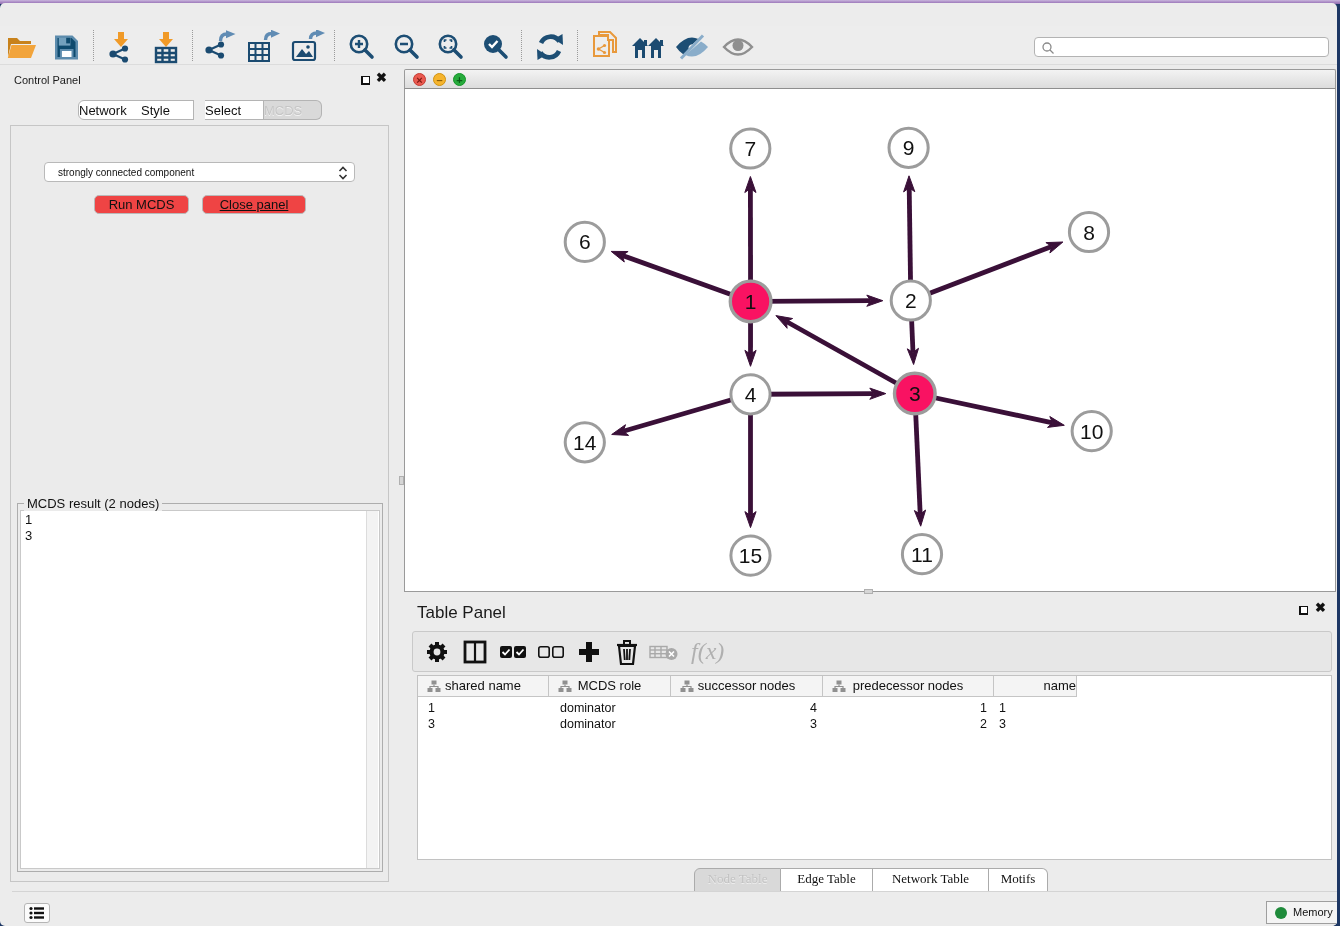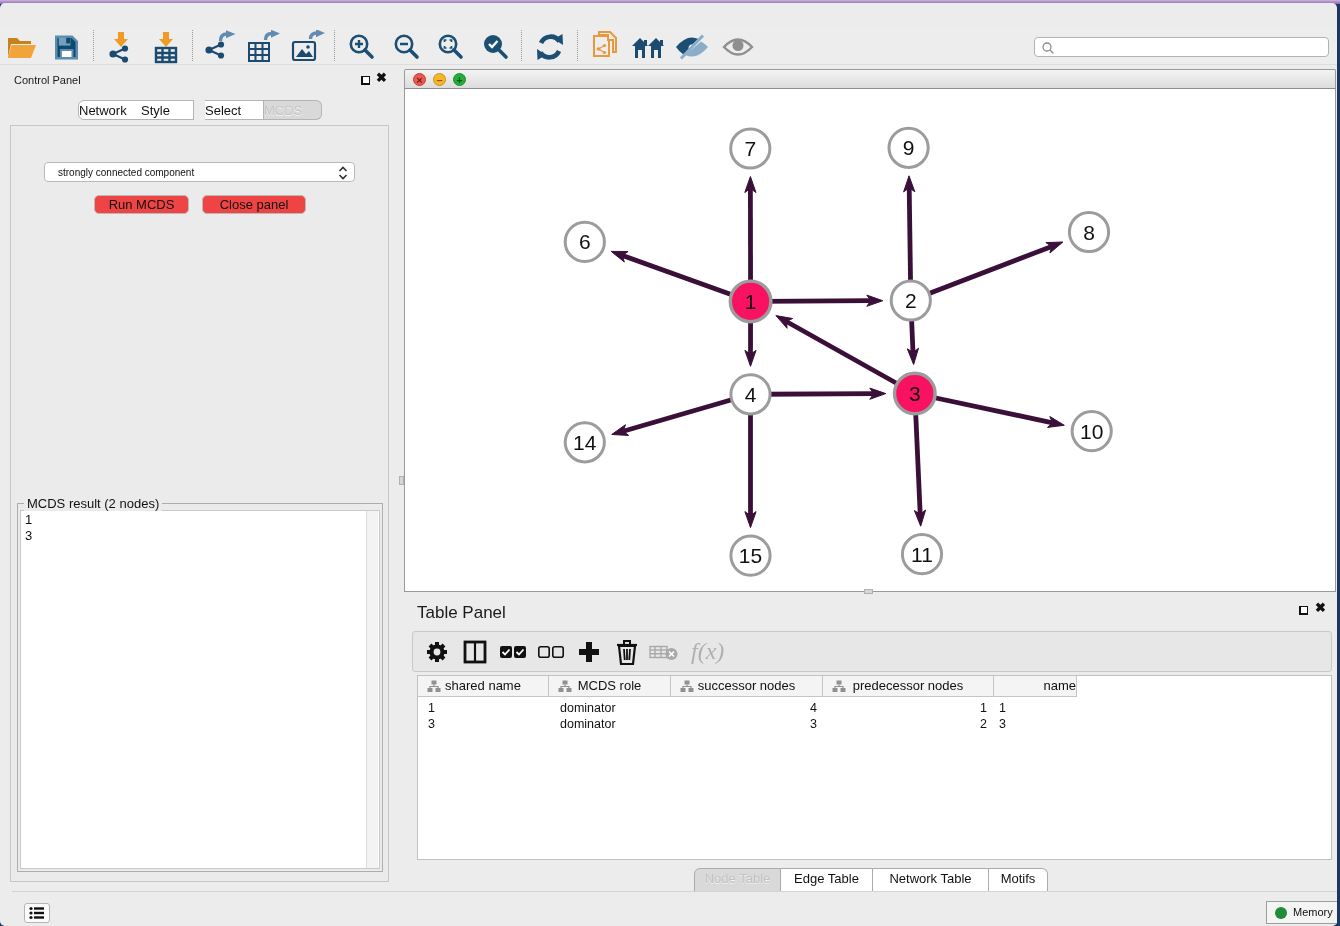--- a/index.html
+++ b/index.html
@@ -53,21 +53,21 @@
 #tp-title { position:absolute; left:417px; top:600px; font-size:17px; color:#1a1a1a; }
 #tp-toolbar { position:absolute; left:412px; top:628px; width:920px; height:41px;
   background:#e7e7e7; border:1px solid #c9c9c9; border-radius:3px; }
 #tbl { position:absolute; left:417px; top:672px; width:915px; height:185px;
   background:#fff; border:1px solid #c2c2c2; }
 .th { position:absolute; top:0px; height:21px; background:#f4f4f4;
   border-right:1px solid #c5c5c5; border-bottom:1px solid #c5c5c5;
   font-size:13px; color:#111; text-align:center; line-height:20px; }
 .td { position:absolute; font-size:12.5px; color:#111; height:16px; line-height:16px; }
 .btab { position:absolute; top:865px; height:36px; background:#fff; border:1px solid #ababab;
-  font-size:13px; color:#111; text-align:center; line-height:20px; }
+  font-size:13px; color:#111; text-align:center; line-height:20px;font-family:Liberation Serif, serif; }
 #memory { position:absolute; left:1254px; top:9px; width:75px; height:23px;
   background:#f4f4f4; border:1px solid #9e9e9e; font-size:11px; color:#111; }
 #listbtn { position:absolute; left:12px; top:11px; width:26px; height:20px;
   background:#fbfbfb; border:1px solid #b5b5b5; border-radius:3px; }
 svg text { font-family:"Liberation Sans", sans-serif; }
 </style>
 </head>
 <body>
 <div id="desktop-top"></div>
 <div id="win">
@@ -201,21 +201,21 @@
   <div class="tab" style="left:141px;width:53px;border-left:none;">Style</div>
   <div class="tab" style="left:205px;width:59px;border-left:none;">Select</div>
   <div class="tab" style="left:264px;width:58px;border-left:none;border-radius:0 6px 6px 0;background:#d9d9d9;color:#c6c6c6;text-shadow:0 1px 0 #f2f2f2;">MCDS</div>
   <div id="dropdown">strongly connected component
     <svg width="10" height="14" viewBox="0 0 10 14" style="position:absolute;right:6px;top:3px;">
         <path d="M1.5 5 L5 1.5 L8.5 5" fill="none" stroke="#333" stroke-width="1.6"></path>
         <path d="M1.5 9 L5 12.5 L8.5 9" fill="none" stroke="#333" stroke-width="1.6"></path>
       </svg>
   </div>
   <div class="btn" style="left:94px;width:95px;">Run MCDS</div>
-  <div class="btn" style="left:202px;width:104px;">Close panel</div>
+  <div class="btn" style="left:202px;width:104px;text-decoration:underline;">Close panel</div>
   <div id="fieldset">
       <div id="fieldset-inner">
     <div style="position:absolute;left:4px;top:1px;font-size:13px;color:#111;">1</div>
     <div style="position:absolute;left:4px;top:17px;font-size:13px;color:#111;">3</div>
     <div style="position:absolute;right:1px;top:0;width:12px;height:357px;background:#f3f3f3;border-left:1px solid #dcdcdc;"></div>
   </div>
     </div>
   <div id="legend">MCDS result (2 nodes)</div>
   <div style="position:absolute;left:399px;top:473px;width:5px;height:9px;background:#d6d6d6;border:1px solid #b0b0b0;"></div>
   <div id="net-title">

